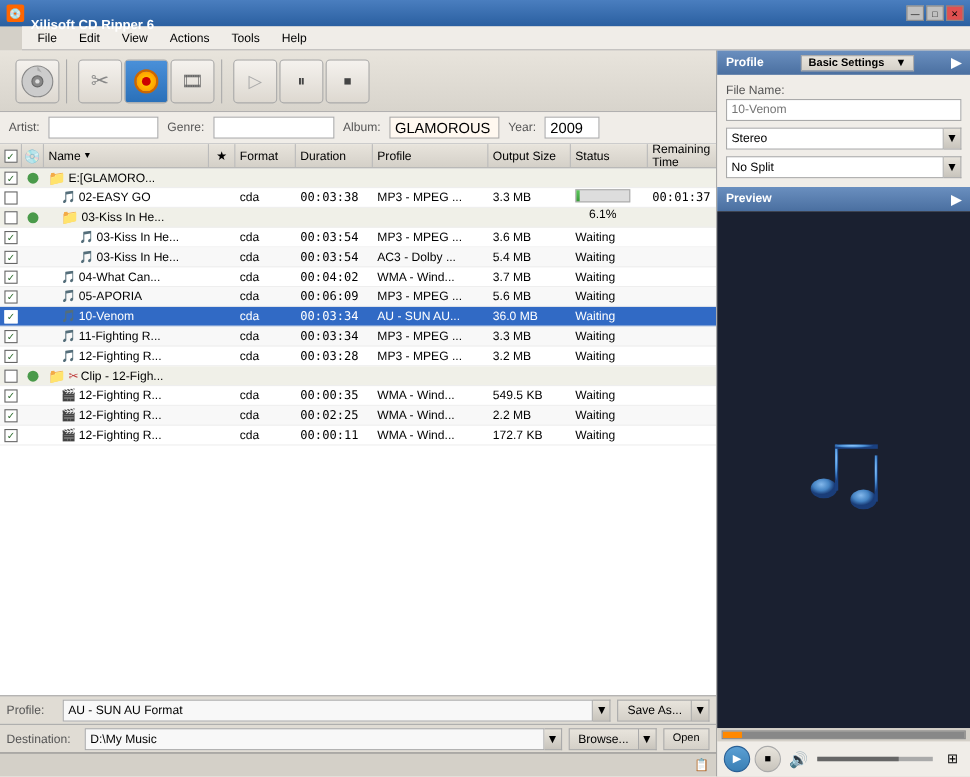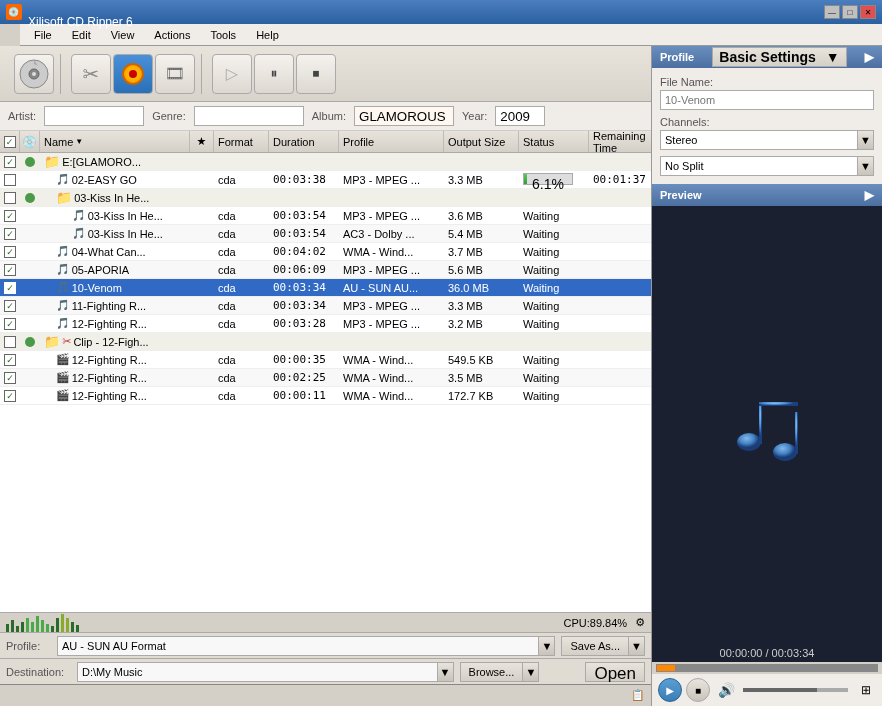--- a/index.html
+++ b/index.html
@@ -2,21 +2,21 @@
 <html><head>
   <meta charset="utf-8">
   <style>
     * { box-sizing: border-box; margin: 0; padding: 0; }
     body { font-family: 'Segoe UI', Tahoma, Geneva, sans-serif; font-size: 11px; background: #d4d0c8; color: #000; width: 882px; height: 706px; overflow: hidden; }
     
     
     .title-bar { background: linear-gradient(to bottom, #4a7ebf, #2a5fa0); height: 24px; display: flex; align-items: center; justify-content: space-between; padding: 0 6px; color: #fff; }
     .title-bar-left { display: flex; align-items: center; gap: 6px; }
     .title-bar-icon { width: 16px; height: 16px; background: #ff6600; border-radius: 2px; display: flex; align-items: center; justify-content: center; color: #fff; font-size: 9px; }
-    .title-bar-text { font-size: 12px; font-weight: normal; margin-top: 20px; }
+    .title-bar-text { font-size: 12px; font-weight: bold; margin-top: 20px; }
     .title-bar-buttons { display: flex; gap: 2px; }
     .tb-btn { width: 16px; height: 14px; background: #c0c0c0; border: 1px solid #888; display: flex; align-items: center; justify-content: center; cursor: pointer; font-size: 8px; color: #000; }
     .tb-btn.close { background: #e05050; }
 
     
     .menu-bar { background: #f0ede8; border-bottom: 1px solid #999; height: 22px; display: flex; align-items: center; padding: 0 4px; margin-left: 20px; }
     .menu-item { padding: 2px 10px; cursor: pointer; font-size: 11px; }
 
     
     .main-container { display: flex; height: calc(706px - 46px); }
@@ -65,47 +65,47 @@
     .cell-star { width: 24px; flex-shrink: 0; display: flex; align-items: center; justify-content: center; }
     .cell-format { width: 55px; flex-shrink: 0; padding: 0 4px; }
     .cell-duration { width: 70px; flex-shrink: 0; padding: 0 4px; font-family: monospace; font-size: 11px; }
     .cell-profile { width: 105px; flex-shrink: 0; padding: 0 4px; overflow: hidden; white-space: nowrap; text-overflow: ellipsis; }
     .cell-output { width: 75px; flex-shrink: 0; padding: 0 4px; }
     .cell-status { width: 70px; flex-shrink: 0; padding: 0 4px; }
     .cell-remaining { flex: 1; padding: 0 4px; font-family: monospace; }
 
     .progress-bar-cell { width: 50px; height: 12px; background: #ddd; border: 1px solid #aaa; position: relative; display: inline-block; }
     .progress-bar-fill { height: 100%; background: linear-gradient(to bottom, #5bc85b, #3a9a3a); }
-    .progress-text { position: absolute; top: 4px; left: 0; width: 100%; text-align: center; font-size: 14px; color: #000; line-height: 12px; }
+    .progress-text { position: absolute; top: 16px; left: 0; width: 100%; text-align: center; font-size: 11px; color: #000; line-height: 12px; }
 
     
     .status-bar { background: #d4d0c8; border-top: 1px solid #aaa; padding: 2px 6px; height: 20px; display: flex; align-items: center; gap: 4px; font-size: 11px; }
     .status-viz { display: flex; gap: 2px; align-items: flex-end; }
     .cpu-info { margin-left: auto; }
     .settings-icon { margin-left: 4px; cursor: pointer; }
 
     
     .profile-bar { background: #e0dcd4; border-top: 1px solid #aaa; padding: 3px 6px; display: flex; align-items: center; gap: 6px; height: 26px; }
     .profile-label { color: #555; width: 45px; }
     .profile-select { flex: 1; height: 20px; border: 1px solid #aaa; background: #f8f8f8; font-size: 11px; padding: 0 4px; display: flex; align-items: center; justify-content: space-between; cursor: pointer; }
     .dest-label { color: #555; width: 65px; }
     .dest-path { flex: 1; height: 20px; border: 1px solid #aaa; background: #f8f8f8; font-size: 11px; padding: 0 4px; display: flex; align-items: center; }
     .btn-saveas { background: linear-gradient(to bottom, #e8e4dc, #d4d0c8); border: 1px solid #aaa; padding: 1px 8px; cursor: pointer; font-size: 11px; height: 20px; }
     .btn-browse { background: linear-gradient(to bottom, #e8e4dc, #d4d0c8); border: 1px solid #aaa; padding: 1px 8px; cursor: pointer; font-size: 11px; height: 20px; }
-    .btn-open { background: linear-gradient(to bottom, #e8e4dc, #d4d0c8); border: 1px solid #aaa; padding: 1px 8px; cursor: pointer; font-size: 17px; height: 20px; margin-left: 40px; }
+    .btn-open { background: linear-gradient(to bottom, #e8e4dc, #d4d0c8); border: 1px solid #aaa; padding: 1px 8px; cursor: pointer; font-size: 10px; height: 20px; }
     .dropdown-arrow { width: 16px; height: 20px; background: linear-gradient(to bottom, #e8e4dc, #c8c4bc); border: 1px solid #aaa; border-left: none; display: flex; align-items: center; justify-content: center; cursor: pointer; }
 
     
     .bottom-status { background: #d4d0c8; border-top: 1px solid #888; height: 22px; display: flex; align-items: center; padding: 0 6px; font-size: 11px; gap: 4px; }
 
     
     .right-panel { width: 230px; display: flex; flex-direction: column; background: #f0ede8; }
     
     .panel-header { background: linear-gradient(to bottom, #6a8fbf, #4a6fa0); color: #fff; padding: 3px 8px; font-weight: bold; display: flex; align-items: center; justify-content: space-between; height: 22px; }
-    .panel-header-btn { background: linear-gradient(to bottom, #e8e4dc, #d4d0c8); border: 1px solid #aaa; color: #000; padding: 1px 6px; cursor: pointer; font-size: 14px; display: flex; align-items: center; gap: 10px; }
+    .panel-header-btn { background: linear-gradient(to bottom, #e8e4dc, #d4d0c8); border: 1px solid #aaa; color: #000; padding: 1px 6px; cursor: pointer; font-size: 10px; display: flex; align-items: center; gap: 10px; }
     
     .settings-form { padding: 8px; display: flex; flex-direction: column; gap: 6px; }
     .form-row { display: flex; flex-direction: column; gap: 2px; }
     .form-label { color: #555; font-size: 11px; }
     .form-input { border: 1px solid #aaa; background: #fff; padding: 2px 4px; height: 20px; font-size: 11px; width: 100%; color: #888; }
     .form-select-wrapper { display: flex; }
     .form-select-box { flex: 1; border: 1px solid #aaa; background: #fff; height: 20px; font-size: 11px; padding: 0 4px; display: flex; align-items: center; }
     .form-select-arrow { width: 16px; height: 20px; background: linear-gradient(to bottom, #e8e4dc, #c8c4bc); border: 1px solid #aaa; border-left: none; display: flex; align-items: center; justify-content: center; cursor: pointer; }
 
     
@@ -453,21 +453,21 @@
           </div>
         <div class="cell-icon"></div>
         <div class="cell-name row-indent1" style="display:flex;align-items:center;gap:2px;">
           <span style="font-size:11px;color:#888;">🎬</span>
           <span>12-Fighting R...</span>
         </div>
         <div class="cell-star"></div>
         <div class="cell-format">cda</div>
         <div class="cell-duration">00:02:25</div>
         <div class="cell-profile">WMA - Wind...</div>
-        <div class="cell-output">3.5 MB</div>
+        <div class="cell-output">2.2 MB</div>
         <div class="cell-status">Waiting</div>
         <div class="cell-remaining"></div>
       </div>
 
       <div class="file-row">
         <div class="cell-check">
             <div class="checkbox checked"></div>
           </div>
         <div class="cell-icon"></div>
         <div class="cell-name row-indent1" style="display:flex;align-items:center;gap:2px;">
@@ -477,41 +477,20 @@
         <div class="cell-star"></div>
         <div class="cell-format">cda</div>
         <div class="cell-duration">00:00:11</div>
         <div class="cell-profile">WMA - Wind...</div>
         <div class="cell-output">172.7 KB</div>
         <div class="cell-status">Waiting</div>
         <div class="cell-remaining"></div>
       </div>
     </div>
 
-    <div class="status-bar">
-      <div class="status-viz">
-        <div style="width:3px;height:8px;background:#2a6a2a;"></div>
-        <div style="width:3px;height:12px;background:#2a6a2a;"></div>
-        <div style="width:3px;height:6px;background:#2a6a2a;"></div>
-        <div style="width:3px;height:10px;background:#2a6a2a;"></div>
-        <div style="width:3px;height:14px;background:#4aaa4a;"></div>
-        <div style="width:3px;height:10px;background:#4aaa4a;"></div>
-        <div style="width:3px;height:16px;background:#4aaa4a;"></div>
-        <div style="width:3px;height:12px;background:#4aaa4a;"></div>
-        <div style="width:3px;height:8px;background:#4aaa4a;"></div>
-        <div style="width:3px;height:6px;background:#2a6a2a;"></div>
-        <div style="width:3px;height:14px;background:#2a6a2a;"></div>
-        <div style="width:3px;height:18px;background:#8aaa2a;"></div>
-        <div style="width:3px;height:14px;background:#8aaa2a;"></div>
-        <div style="width:3px;height:10px;background:#2a6a2a;"></div>
-        <div style="width:3px;height:7px;background:#2a6a2a;"></div>
-      </div>
-      <span class="cpu-info">CPU:89.84%</span>
-      <span class="settings-icon">⚙</span>
-    </div>
 
     <div class="profile-bar">
       <span class="profile-label">Profile:</span>
       <div style="display:flex;flex:1;">
         <div class="profile-select">
           <span>AU - SUN AU Format</span>
         </div>
         <div class="dropdown-arrow">▼</div>
       </div>
       <div style="display:flex;">
@@ -551,21 +530,20 @@
       </div>
       <span style="cursor:pointer;font-size:12px;">▶</span>
     </div>
 
     <div class="settings-form">
       <div class="form-row">
         <label class="form-label">File Name:</label>
         <input class="form-input" type="text" placeholder="10-Venom" style="color: rgb(170, 170, 170);">
       </div>
       <div class="form-row">
-        <label class="form-label">Channels:</label>
         <div class="form-select-wrapper">
           <div class="form-select-box">
             <span>Stereo</span>
           </div>
           <div class="form-select-arrow">▼</div>
         </div>
       </div>
       <div class="form-row">
         <div class="form-select-wrapper">
           <div class="form-select-box">
@@ -592,21 +570,20 @@
               </radialGradient>
             </defs>
             <ellipse cx="22" cy="58" rx="12" ry="9" fill="url(#noteGrad)" opacity="0.9"></ellipse>
             <ellipse cx="58" cy="68" rx="12" ry="9" fill="url(#noteGrad)" opacity="0.9"></ellipse>
             <rect x="32" y="18" width="3" height="42" fill="url(#noteGrad)"></rect>
             <rect x="68" y="28" width="3" height="42" fill="url(#noteGrad)"></rect>
             <rect x="32" y="18" width="39" height="4" fill="url(#noteGrad)"></rect>
           </svg>
         </div>
       </div>
-      <div class="preview-time">00:00:00 / 00:03:34</div>
 
       <div style="padding:2px 4px;background:#d4d0c8;">
         <div style="height:8px;background:linear-gradient(to right, #ff8800 0%, #ff8800 8%, #888 8%);border:1px solid #888;"></div>
       </div>
 
       <div class="player-controls">
         <div class="play-btn">▶</div>
         <div class="stop-btn">■</div>
         <span class="vol-icon">🔊</span>
         <div class="vol-slider">

